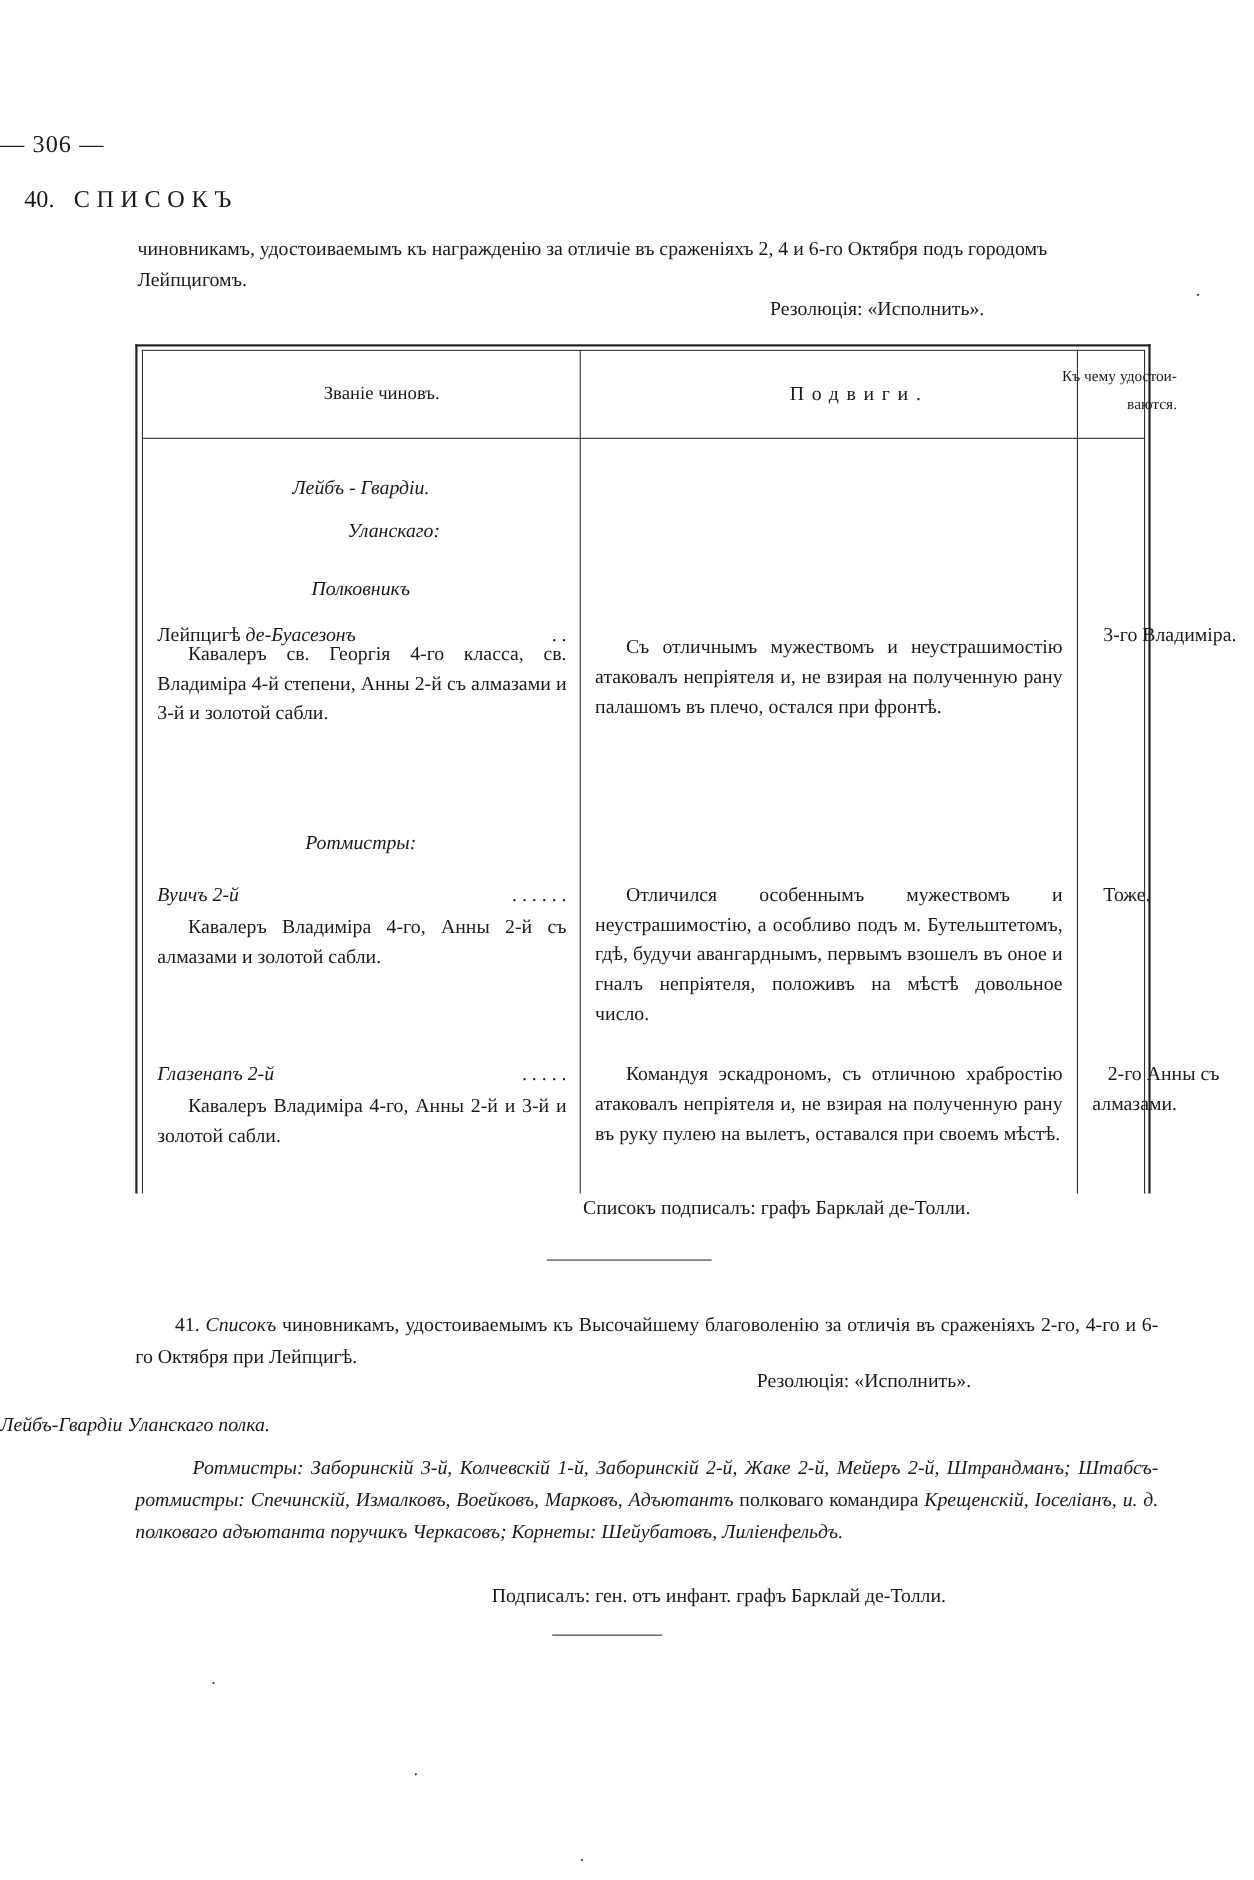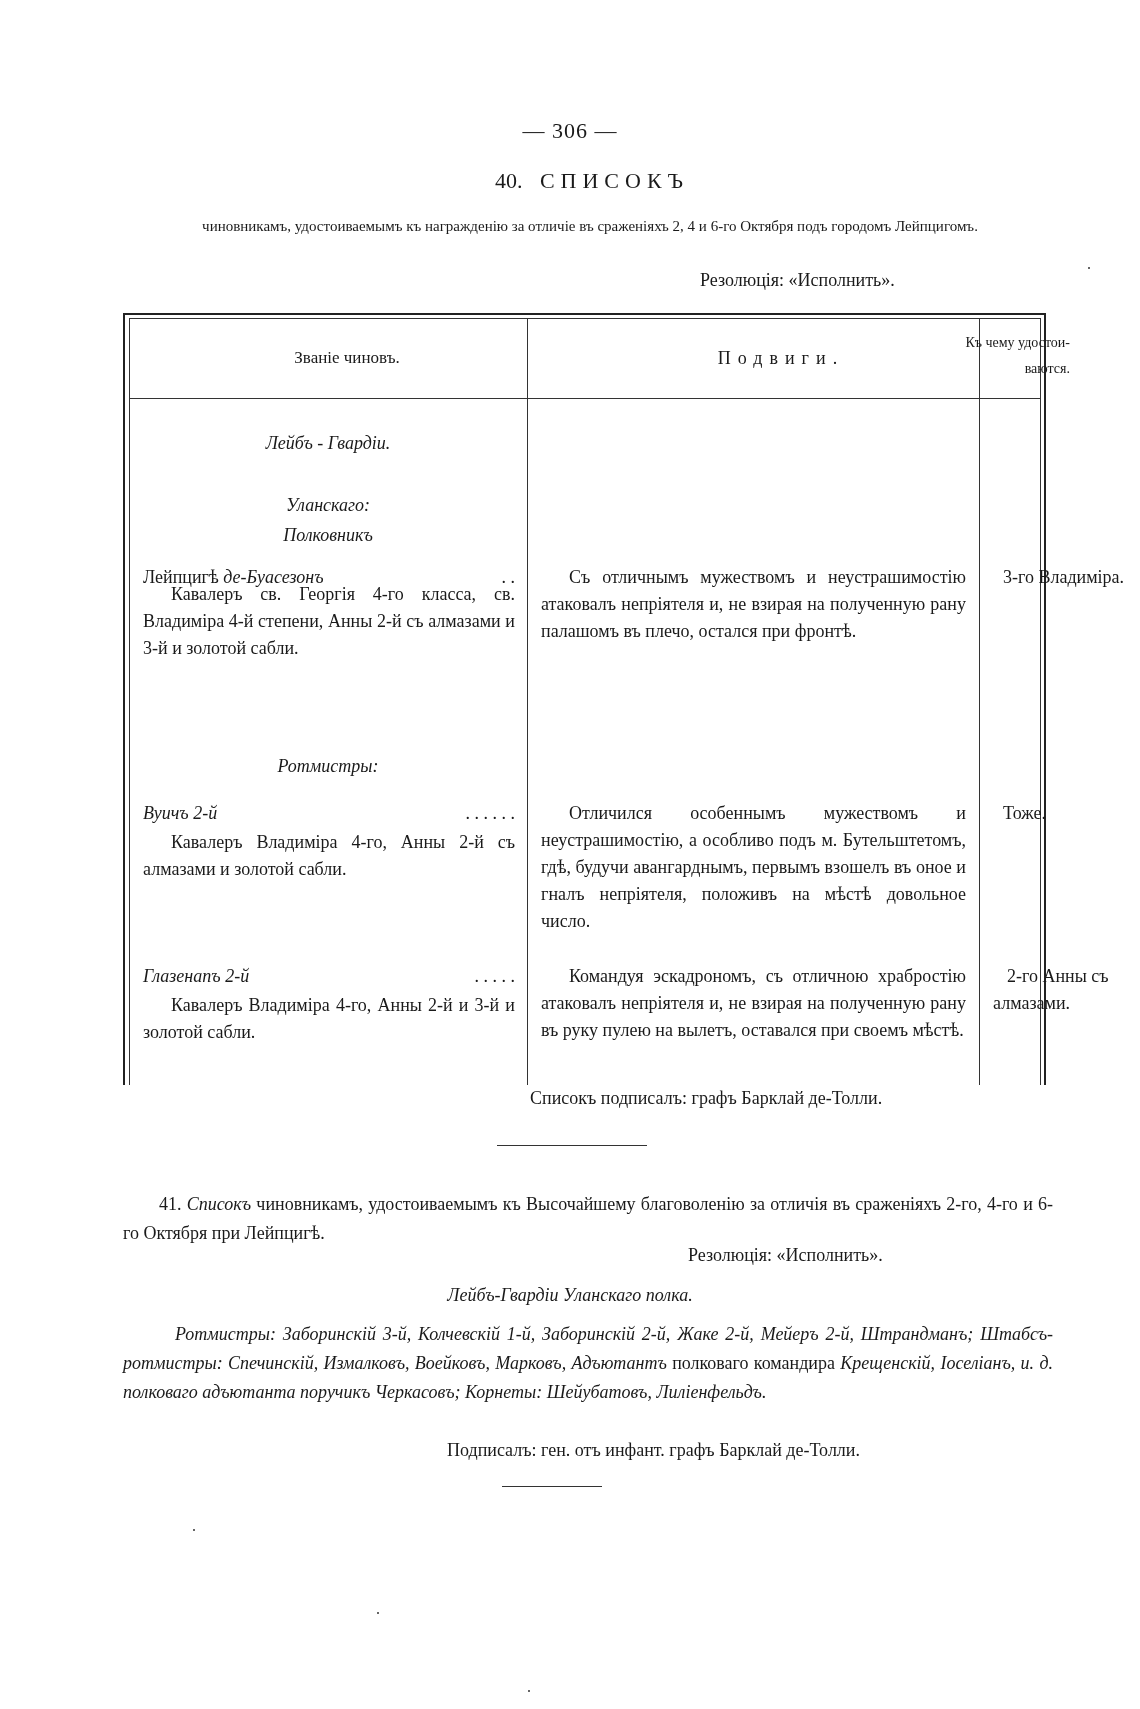--- a/index.html
+++ b/index.html
@@ -1,23 +1,23 @@
 <!DOCTYPE html>
 <html><head>
   <meta charset="utf-8">
   <style>
     html, body { margin: 0; padding: 0; background: #ffffff; }
     body { width: 1140px; height: 1709px; position: relative; overflow: hidden;
            font-family: "Liberation Serif", "DejaVu Serif", serif; color: #1a1a1a; }
     .abs { position: absolute; }
-    .center { text-align: center; }
+    .center { }
     .page-number { left: 0; width: 1140px; top: 118px; font-size: 22px; letter-spacing: 1px; }
     .list-title { left: 0; width: 1140px; top: 168px; font-size: 22px; letter-spacing: 6px; padding-left: 22px; }
     .list-title .num { letter-spacing: 0; margin-right: 6px; }
-    .subtitle { left: 125px; width: 930px; top: 212px; font-size: 15px; line-height: 28px; text-align: center; }
+    .subtitle { left: 125px; width: 930px; top: 212px; font-size: 18px; line-height: 28px; text-align: left; }
     .resolution { left: 700px; top: 270px; font-size: 18px; }
 
     
     .tbl { left: 123px; top: 313px; width: 923px; height: 772px; }
     .tbl .outer-top { position: absolute; left: 0; top: 0; width: 923px; height: 3px; border-top: 2px solid #222; }
     .tbl .inner-top { position: absolute; left: 6px; top: 5px; width: 911px; border-top: 1px solid #333; }
     .tbl .vl { position: absolute; top: 0; bottom: 0; border-left: 2px solid #222; }
     .tbl .vl-thin { position: absolute; top: 5px; bottom: 0; border-left: 1px solid #333; }
     .tbl .hdr-sep { position: absolute; left: 6px; top: 85px; width: 911px; border-top: 1.5px solid #333; }
     .col-head { position: absolute; top: 5px; height: 80px; display: flex; align-items: center; justify-content: center; text-align: center; }
@@ -69,30 +69,30 @@
   <div class="col-head c2">Подвиги.</div>
   <div class="col-head c3" style="width:61px;left:856px;">
     <div style="width:61px;"></div>
   </div>
 
   <div class="col-head" style="left:856px;width:61px;"></div>
   <div class="col-head c3" style="left:856px; width:61px;"></div>
   <div class="col-head" style="left:860px; width:200px; font-size:14px; line-height:26px; display:block; padding-top:12px; text-align:center; left:856px; width:61px;"></div>
 
   <div class="section-head" style="top:120px;">Лейбъ - Гвардіи.</div>
-  <div class="section-head" style="top:182px;">Уланскаго:</div>
+  <div class="section-head" style="top:159px;margin-left:30px;">Уланскаго:</div>
   <div class="section-head" style="top:212px;">Полковникъ</div>
 
   <div class="cell" style="left:20px; top:251px; width:372px;">
     <span>Лейпцигѣ</span>
     <span class="it">де-Буасезонъ</span>
     <span style="float:right;">. .</span>
   </div>
   <div class="cell justify indent" style="left:20px; top:268px; width:372px;">Кавалеръ св. Георгія 4-го класса, св. Владиміра 4-й степени, Анны 2-й съ алмазами и 3-й и золотой сабли.</div>
-  <div class="cell justify indent" style="left:418px; top:251px; width:425px;">Съ отличнымъ мужествомъ и неустрашимостію атаковалъ непріятеля и, не взирая на полученную рану палашомъ въ плечо, остался при фронтѣ.</div>
+  <div class="cell justify indent" style="left:418px; top:262px; width:425px;">Съ отличнымъ мужествомъ и неустрашимостію атаковалъ непріятеля и, не взирая на полученную рану палашомъ въ плечо, остался при фронтѣ.</div>
   <div class="cell" style="left:880px; top:251px; width:160px;">3-го Владиміра.</div>
 
   <div class="section-head" style="top:443px;">Ротмистры:</div>
 
   <div class="cell" style="left:20px; top:487px; width:372px;">
     <span class="it">Вуичъ 2-й</span>
     <span style="float:right;">. . . . . .</span>
   </div>
   <div class="cell justify indent" style="left:20px; top:516px; width:372px;">Кавалеръ Владиміра 4-го, Анны 2-й съ алмазами и золотой сабли.</div>
   <div class="cell justify indent" style="left:418px; top:487px; width:425px;">Отличился особеннымъ мужествомъ и неустрашимостію, а особливо подъ м. Бутельштетомъ, гдѣ, будучи авангарднымъ, первымъ взошелъ въ оное и гналъ непріятеля, положивъ на мѣстѣ довольное число.</div>

